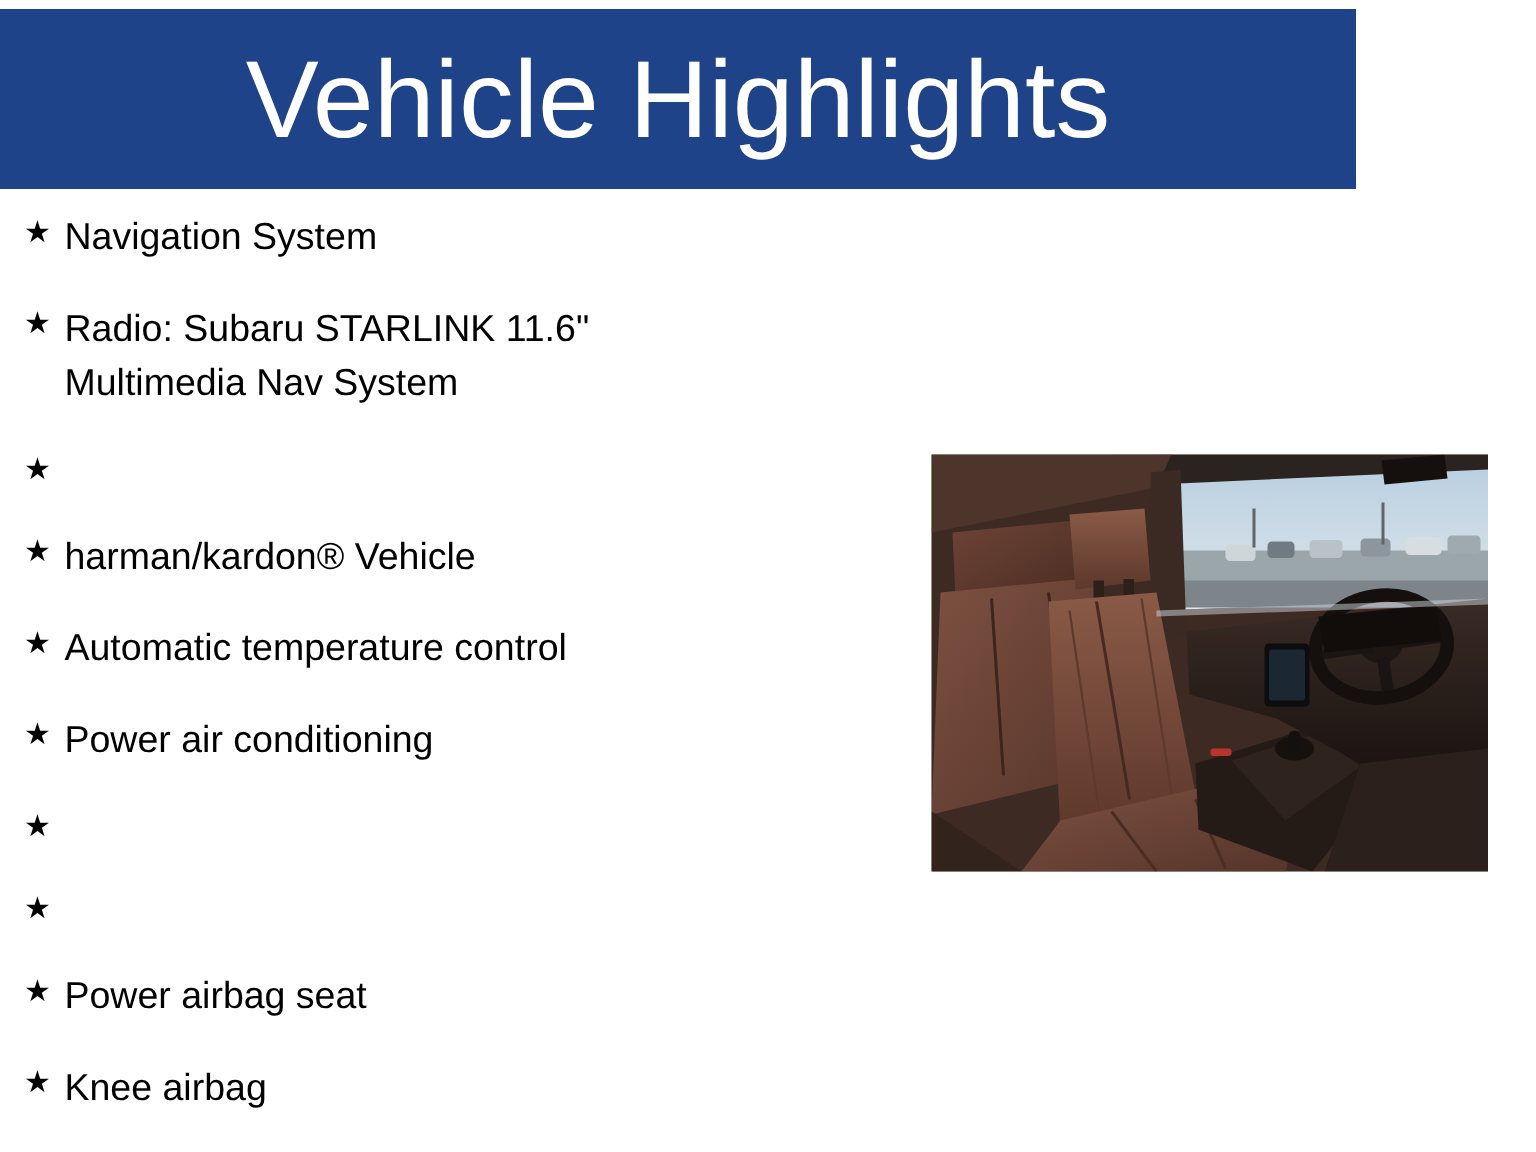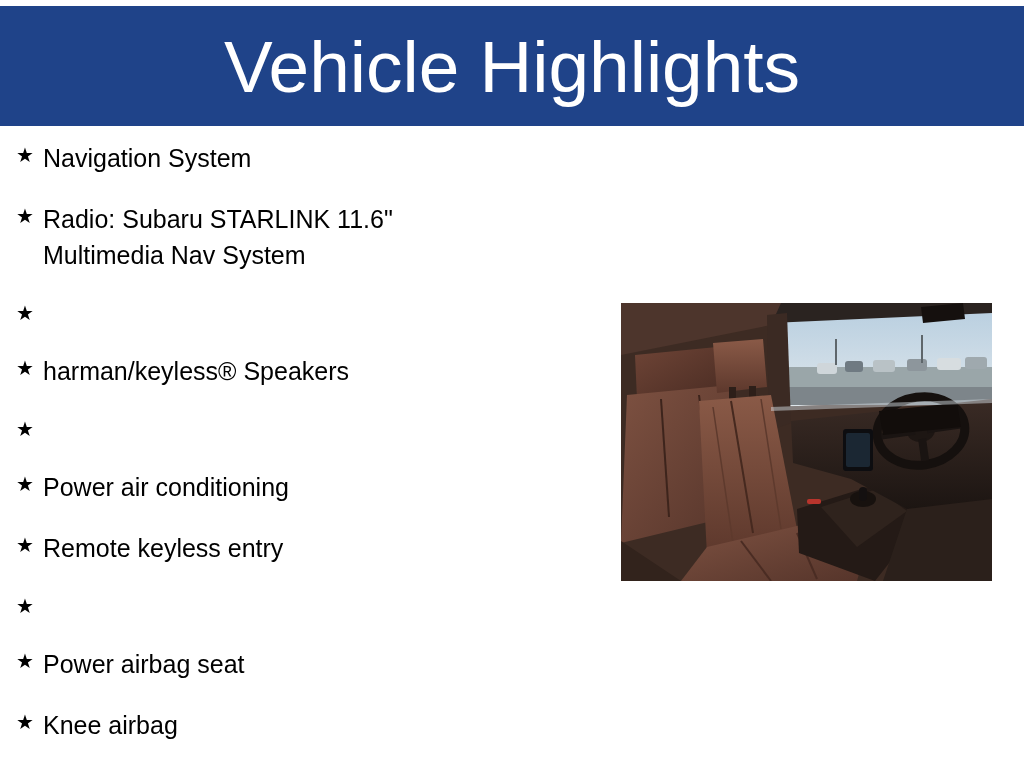--- a/index.html
+++ b/index.html
@@ -16,21 +16,21 @@
   .slide {
     position: relative;
     width: 1024px;
     height: 768px;
     background: #ffffff;
   }
   .header-bar {
     position: absolute;
     left: 0;
     top: 6px;
-    width: 1024px;
+    width: 904px;
     height: 120px;
     background: #1f4389;
     display: flex;
     align-items: center;
     justify-content: center;
   }
   .header-title {
     color: #ffffff;
     font-size: 73px;
     font-weight: normal;
@@ -108,32 +108,32 @@
       <li class="feature-item">
         <span class="bullet">★</span>
         <span class="feature-text">Radio: Subaru STARLINK 11.6"
 Multimedia Nav System</span>
       </li>
       <li class="feature-item">
         <span class="bullet">★</span>
       </li>
       <li class="feature-item">
         <span class="bullet">★</span>
-        <span class="feature-text">harman/keyless® Speakers</span>
-      </li>
-      <li class="feature-item">
-        <span class="bullet">★</span>
+        <span class="feature-text">harman/kardon® Vehicle</span>
+      </li>
+      <li class="feature-item">
+        <span class="bullet">★</span>
+        <span class="feature-text">Automatic temperature control</span>
       </li>
       <li class="feature-item">
         <span class="bullet">★</span>
         <span class="feature-text">Power air conditioning</span>
       </li>
       <li class="feature-item">
         <span class="bullet">★</span>
-        <span class="feature-text">Remote keyless entry</span>
       </li>
       <li class="feature-item">
         <span class="bullet">★</span>
       </li>
       <li class="feature-item">
         <span class="bullet">★</span>
         <span class="feature-text">Power airbag seat</span>
       </li>
       <li class="feature-item">
         <span class="bullet">★</span>

